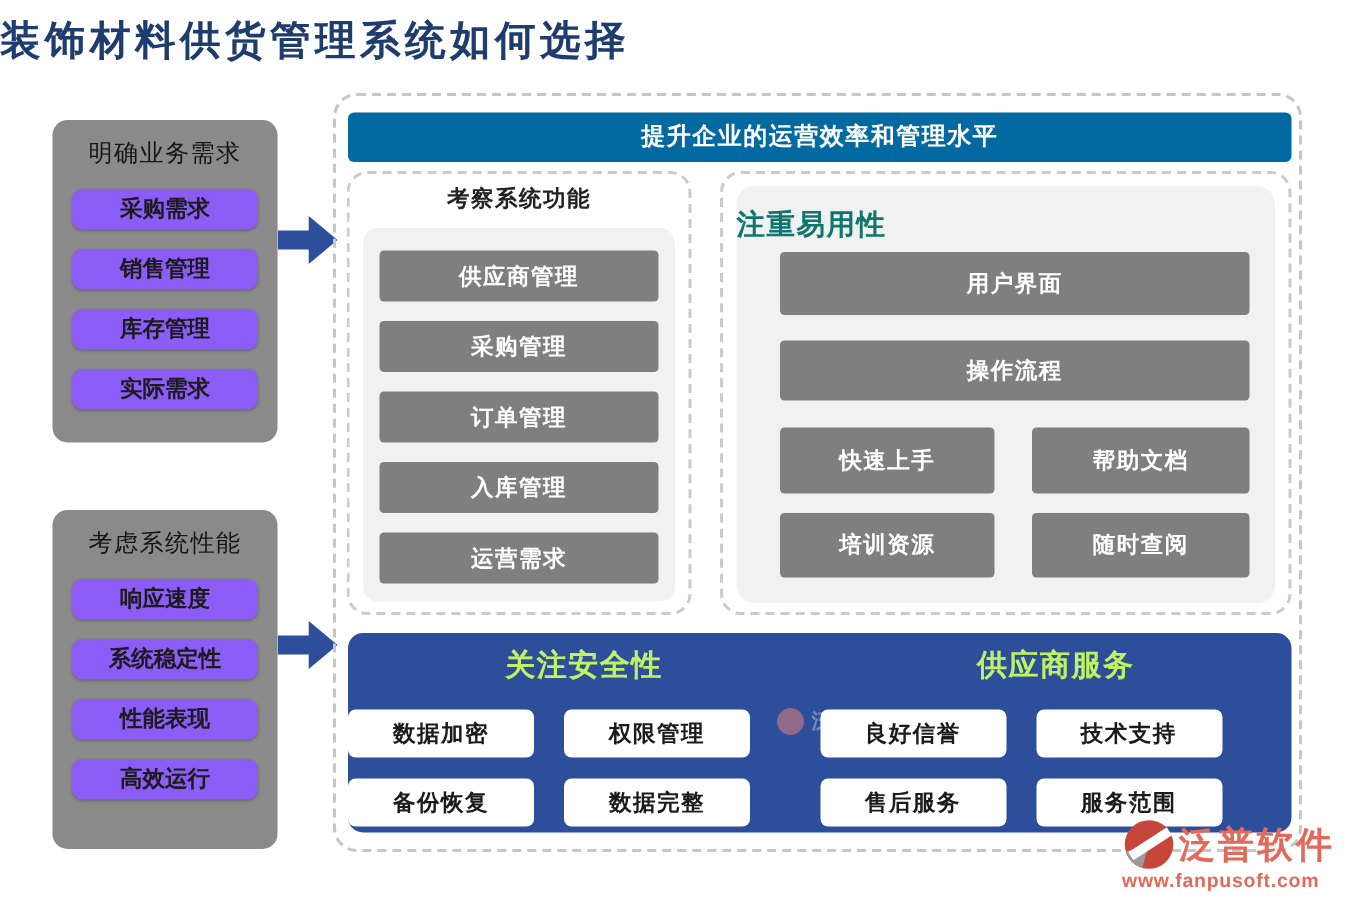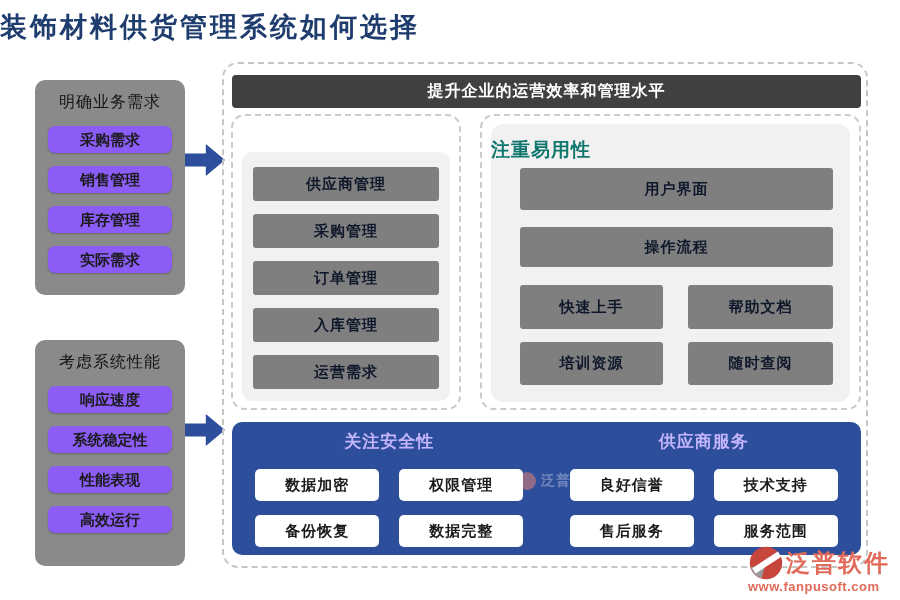--- a/index.html
+++ b/index.html
@@ -38,39 +38,39 @@
   #arrow-a{left:185px;top:144px;}
   #arrow-b{left:185px;top:414px;}
   
   .outer{
     position:absolute;left:222px;top:62px;width:646px;height:506px;
     border:2px dashed #c6c6c6;border-radius:16px;box-sizing:border-box;
   }
   
   .banner{
     position:absolute;left:8px;top:11px;width:629px;height:33px;
-    background:#404040;border-radius:4px;color:#ffffff;font-weight:bold;
+    background:#0369a1;border-radius:4px;color:#ffffff;font-weight:bold;
     font-size:16px;display:flex;align-items:center;justify-content:center;
     letter-spacing:1px;
   }
   
   .features{
     position:absolute;left:7px;top:50px;width:230px;height:296px;
     border:2px dashed #cbcbcb;border-radius:14px;box-sizing:border-box;
   }
   .features-header{
     text-align:center;font-weight:bold;font-size:15px;color:#222222;
     margin-top:7px;letter-spacing:1px;
   }
   .features-box{
     position:absolute;left:9px;top:36px;width:208px;height:249px;
     background:#f1f1f1;border-radius:10px;
   }
   .gray-btn{
-    background:#7f7f7f;color:#0f172a;font-weight:bold;font-size:15px;
+    background:#7f7f7f;color:#ffffff;font-weight:bold;font-size:15px;
     display:flex;align-items:center;justify-content:center;
     border-radius:3px;letter-spacing:1px;
   }
   .features-box .gray-btn{height:34px;margin:13px 11px 0;}
   .features-box .gray-btn:first-child{margin-top:15px;}
   
   .usability{
     position:absolute;left:256px;top:50px;width:381px;height:296px;
     border:2px dashed #cbcbcb;border-radius:14px;box-sizing:border-box;
   }
@@ -89,25 +89,25 @@
   .u-cell-1{left:197px;top:161px;width:145px;height:44px;}
   .u-cell-2{left:29px;top:218px;width:143px;height:43px;}
   .u-cell-3{left:197px;top:218px;width:145px;height:43px;}
   
   .bottom-panel{
     position:absolute;left:8px;top:358px;width:629px;height:133px;
     background:#2d4e9b;border-radius:10px;display:flex;
   }
   .bp-section{width:50%;box-sizing:border-box;position:relative;}
   .bp-header{
-    text-align:center;color:#c4b5fd;font-weight:bold;font-size:17px;
+    text-align:center;color:#bef264;font-weight:bold;font-size:20px;
     margin-top:8px;letter-spacing:1px;
   }
   .bp-grid{
-    display:flex;flex-wrap:wrap;justify-content:center;
+    display:flex;flex-wrap:wrap;
     gap:14px 20px;margin-top:16px;
   }
   .bp-pill{
     width:124px;height:32px;background:#ffffff;border-radius:5px;
     color:#1b1b1b;font-weight:bold;font-size:15px;
     display:flex;align-items:center;justify-content:center;letter-spacing:1px;
   }
   
   .watermark{
     position:absolute;left:286px;top:50px;display:flex;align-items:center;
@@ -155,20 +155,21 @@
 </div>
 
 <div class="arrow" id="arrow-a"></div>
 <div class="arrow" id="arrow-b"></div>
 
 <div class="outer">
 
   <div class="banner">提升企业的运营效率和管理水平</div>
 
   <div class="features">
+    <div class="features-header">考察系统功能</div>
     <div class="features-box">
       <div class="gray-btn">供应商管理</div>
       <div class="gray-btn">采购管理</div>
       <div class="gray-btn">订单管理</div>
       <div class="gray-btn">入库管理</div>
       <div class="gray-btn">运营需求</div>
     </div>
   </div>
 
   <div class="usability">

